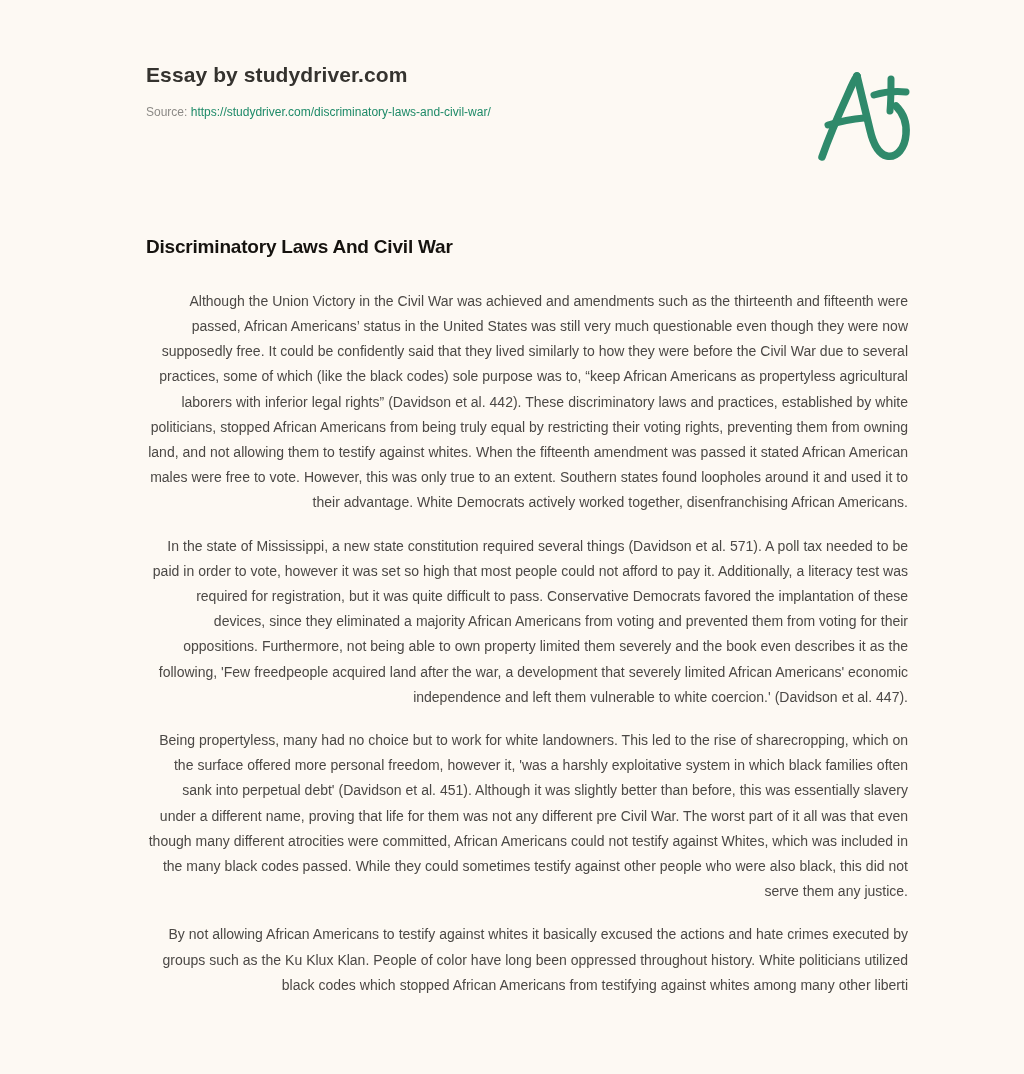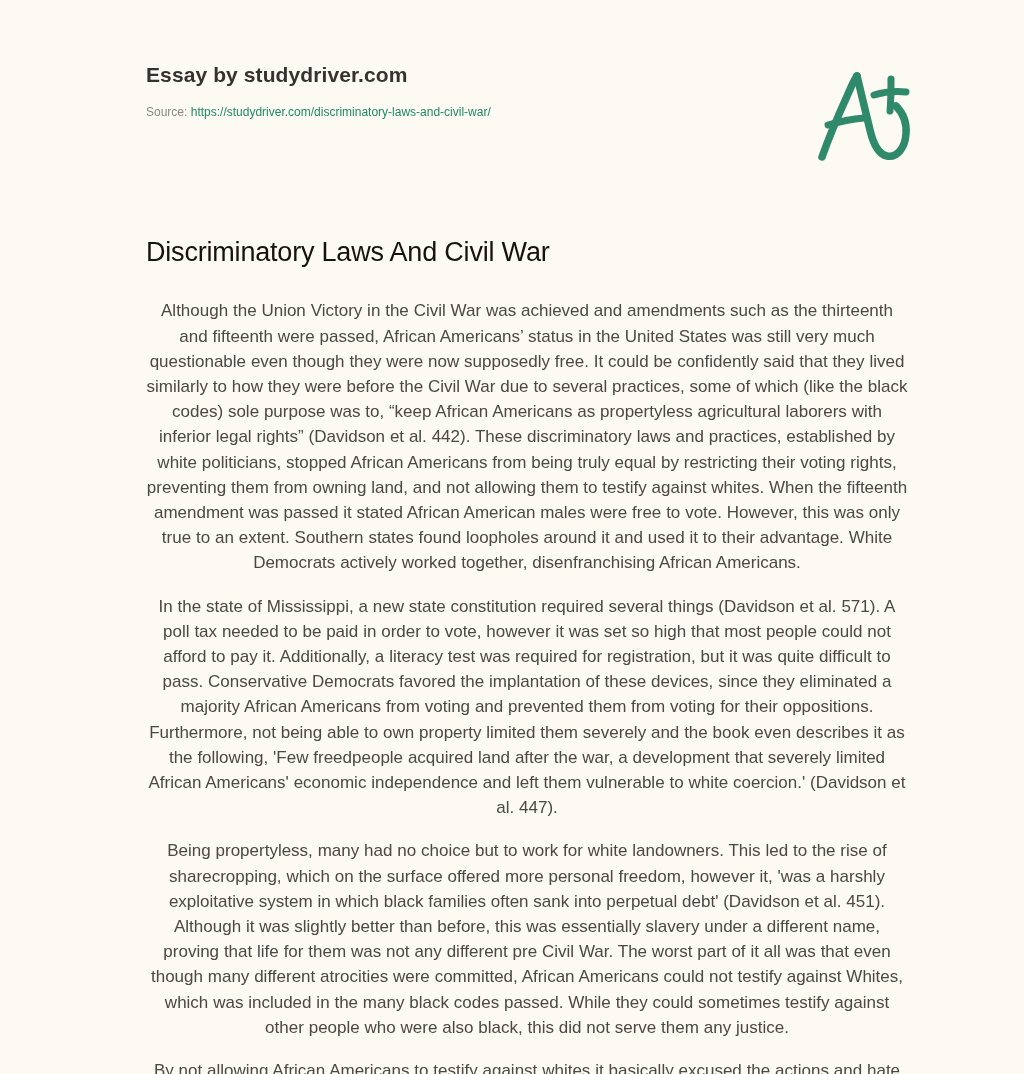--- a/index.html
+++ b/index.html
@@ -70,33 +70,33 @@
   }
 
   
   .essay {
     position: absolute;
     left: 146px;
     top: 236px;
     width: 762px;
   }
   .essay-title {
-    font-size: 27px;
-    font-weight: normal;
+    font-size: 19px;
+    font-weight: bold;
     color: #16130f;
     letter-spacing: -0.2px;
     line-height: 1.2;
     margin: 0 0 30px 0;
   }
   .essay-paragraph {
-    font-size: 17px;
+    font-size: 14px;
     line-height: 25.2px;
     color: #4b4845;
     margin: 0 0 18px 0;
-    text-align: center;
+    text-align: right;
     word-spacing: 0.1px;
   }
   .essay-paragraph:last-child {
     margin-bottom: 0;
   }
 </style>
 </head>
 <body>
 
 <div class="page">

